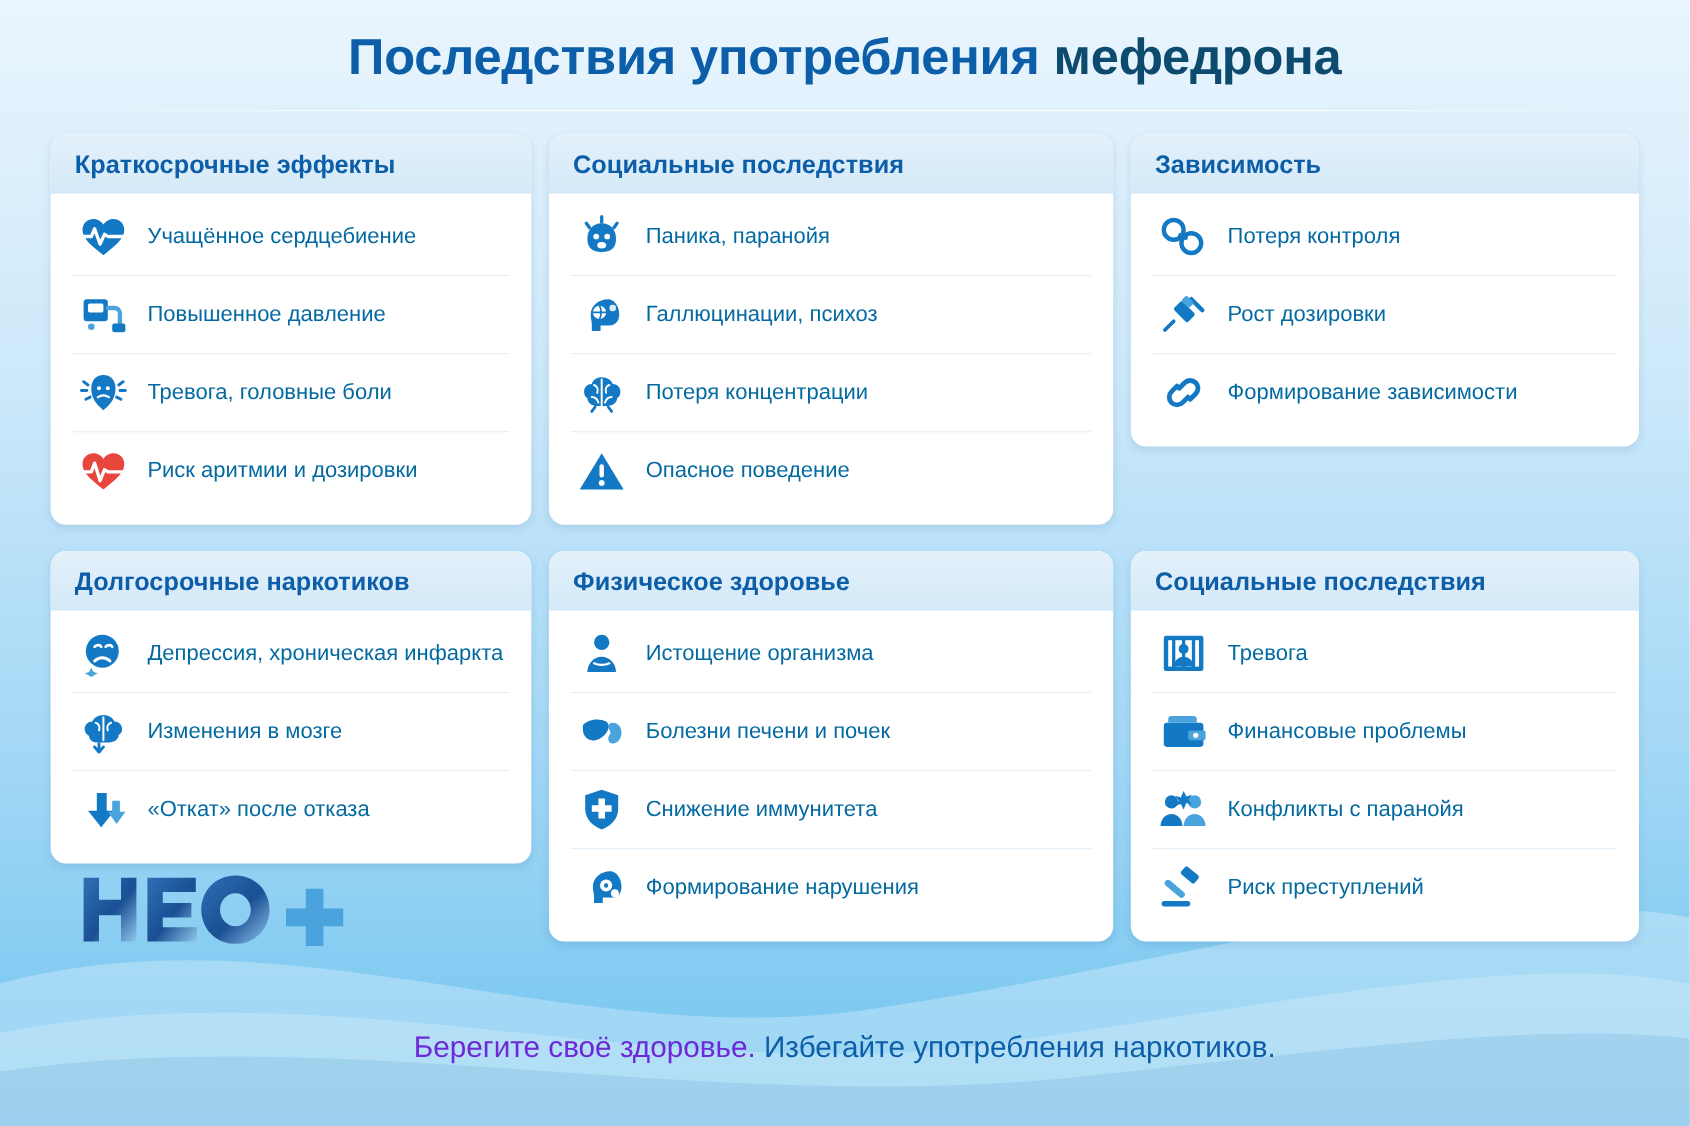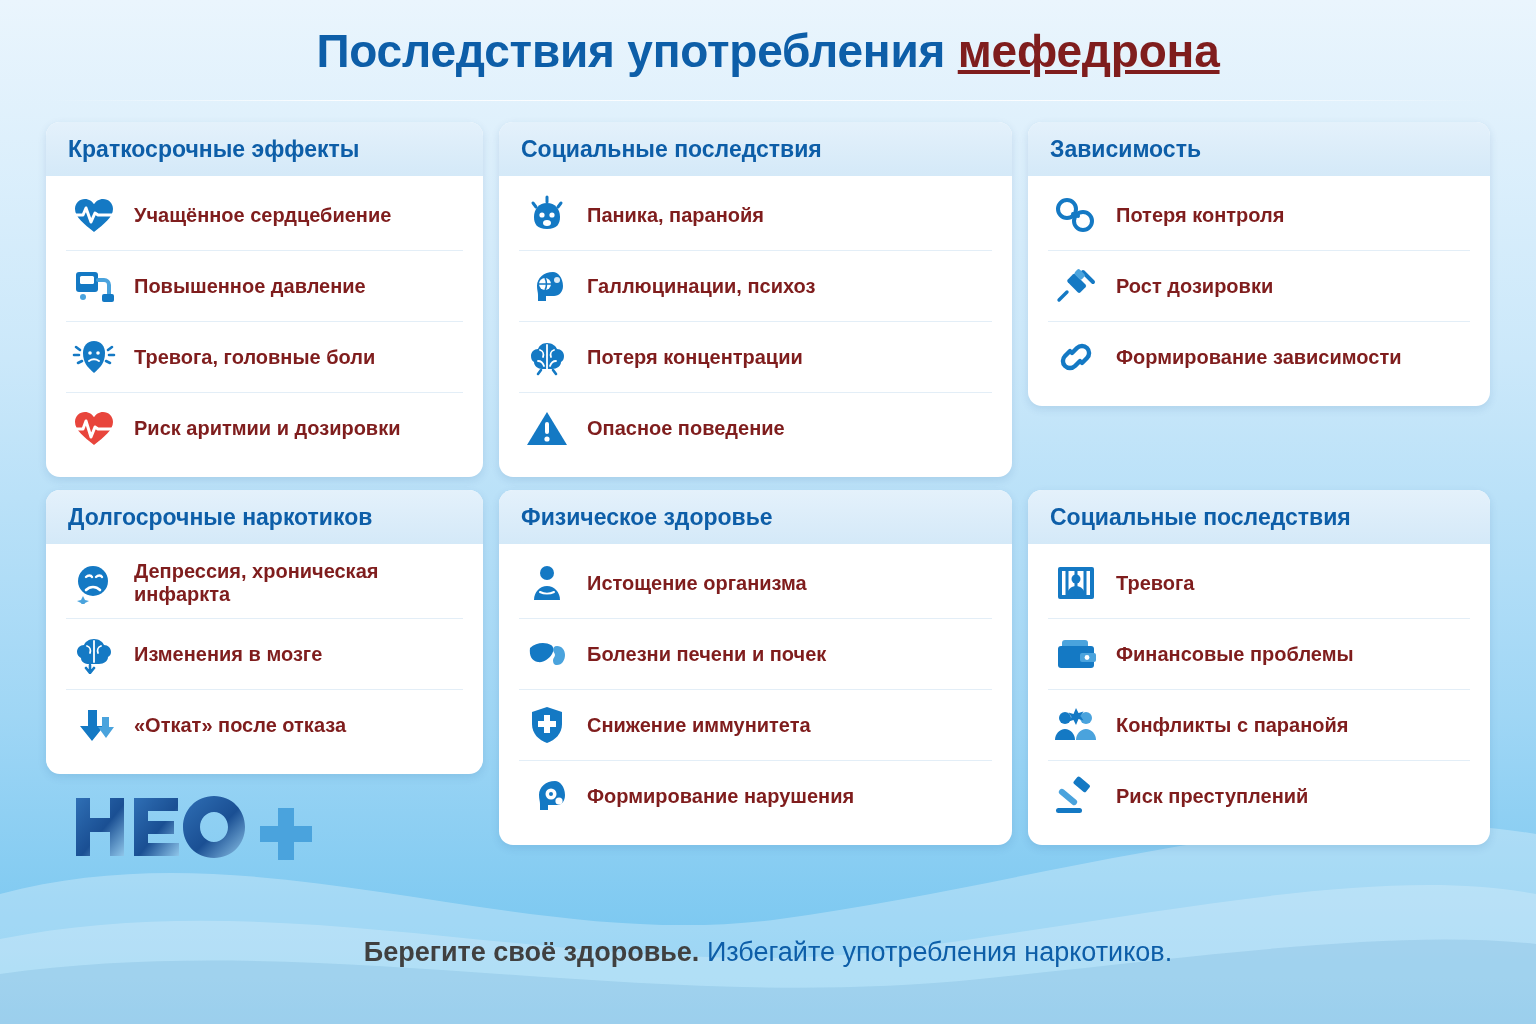--- a/index.html
+++ b/index.html
@@ -9,54 +9,54 @@
     background:linear-gradient(180deg,#eaf5fd 0%,#cbe8fa 35%,#9fd6f5 70%,#6ec3ef 100%);
     position:relative;
   }
   .bg-wave{position:absolute;left:0;right:0;bottom:0;height:320px;pointer-events:none;}
   .bg-wave svg{display:block;width:100%;height:100%;}
 
   .title{
     position:absolute;top:24px;left:0;right:0;text-align:center;
     font-size:46px;font-weight:bold;color:#0d5ea8;letter-spacing:-.2px;
   }
-  .title .accent{color:#7f1d1d;text-decoration:underline;}
+  .title .accent{color:#0c4a6e;}
   .title-rule{position:absolute;top:100px;left:46px;right:46px;height:1px;
     background:linear-gradient(90deg,rgba(255,255,255,0) 0%,rgba(255,255,255,.85) 20%,rgba(255,255,255,.85) 80%,rgba(255,255,255,0) 100%);}
 
   .grid{position:absolute;left:46px;top:122px;width:1444px;
-    display:grid;grid-template-columns:437px 513px 462px;gap:13px 16px;}
+    display:grid;grid-template-columns:437px 513px 462px;gap:24px 16px;}
 
   .card{
     background:#ffffff;border-radius:14px;
     box-shadow:0 3px 8px rgba(20,80,140,.13);
     overflow:hidden;align-self:start;
   }
   .card-head{
     background:linear-gradient(180deg,#e4f1fb 0%,#d4e9f8 100%);
     padding:14px 22px 13px 22px;
     font-size:23px;font-weight:bold;color:#0d5ea8;
   }
   .items{padding:4px 20px 14px 20px;}
   .item{
     display:flex;align-items:center;gap:14px;
     padding:12px 2px;border-bottom:1px solid #e3eef7;
     min-height:44px;
   }
   .item:last-child{border-bottom:none;}
   .ico{width:52px;height:46px;flex:0 0 52px;display:flex;align-items:center;justify-content:center;}
   .ico svg{display:block;}
-  .lbl{font-size:20px;color:#7f1d1d;line-height:1.15;font-weight:bold;}
+  .lbl{font-size:20px;color:#0369a1;line-height:1.15;}
 
   .logo{position:absolute;left:72px;top:792px;width:270px;height:70px;}
   .footer{
     position:absolute;left:0;right:0;bottom:56px;text-align:center;
     font-size:27px;color:#0d5ea8;
   }
-  .footer b{color:#404040;font-weight:bold;}
+  .footer b{color:#6d28d9;font-weight:normal;}
 </style>
 </head>
 <body>
 
 <div class="bg-wave">
   <svg viewBox="0 0 1536 320" preserveAspectRatio="none">
     <path d="M0,190 C260,120 520,250 780,215 C1040,180 1300,90 1536,130 L1536,320 L0,320 Z" fill="rgba(255,255,255,.28)"></path>
     <path d="M0,235 C300,175 600,285 900,245 C1150,212 1380,160 1536,190 L1536,320 L0,320 Z" fill="rgba(255,255,255,.22)"></path>
     <path d="M0,270 C320,225 640,310 980,275 C1220,250 1400,225 1536,240 L1536,320 L0,320 Z" fill="rgba(13,94,168,.10)"></path>
   </svg>

